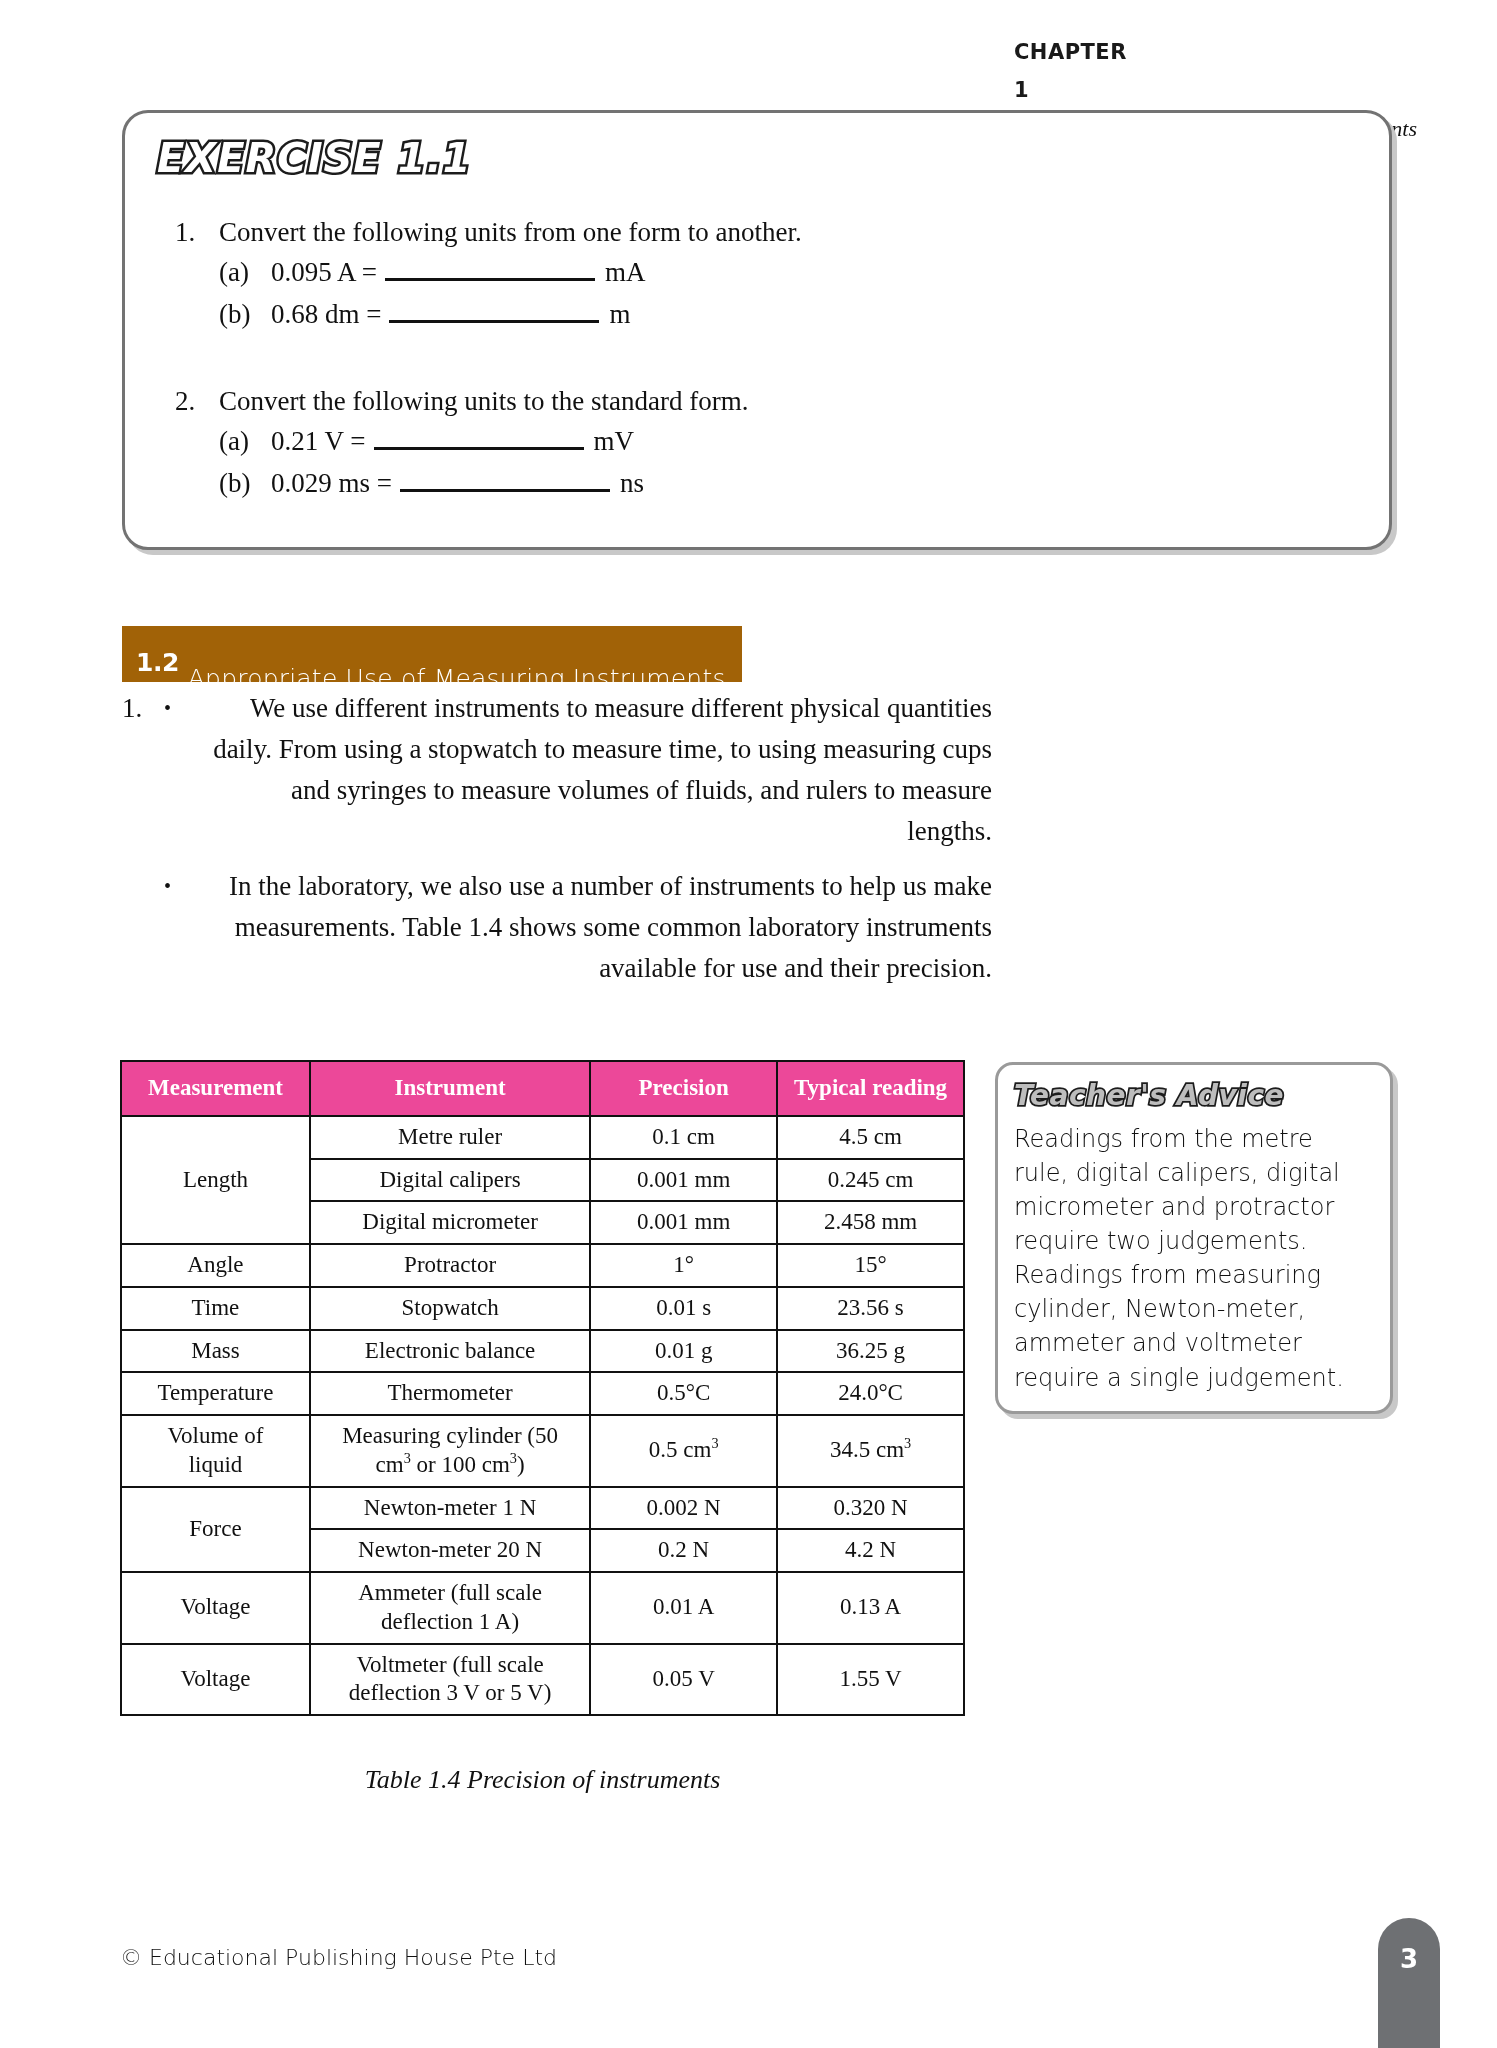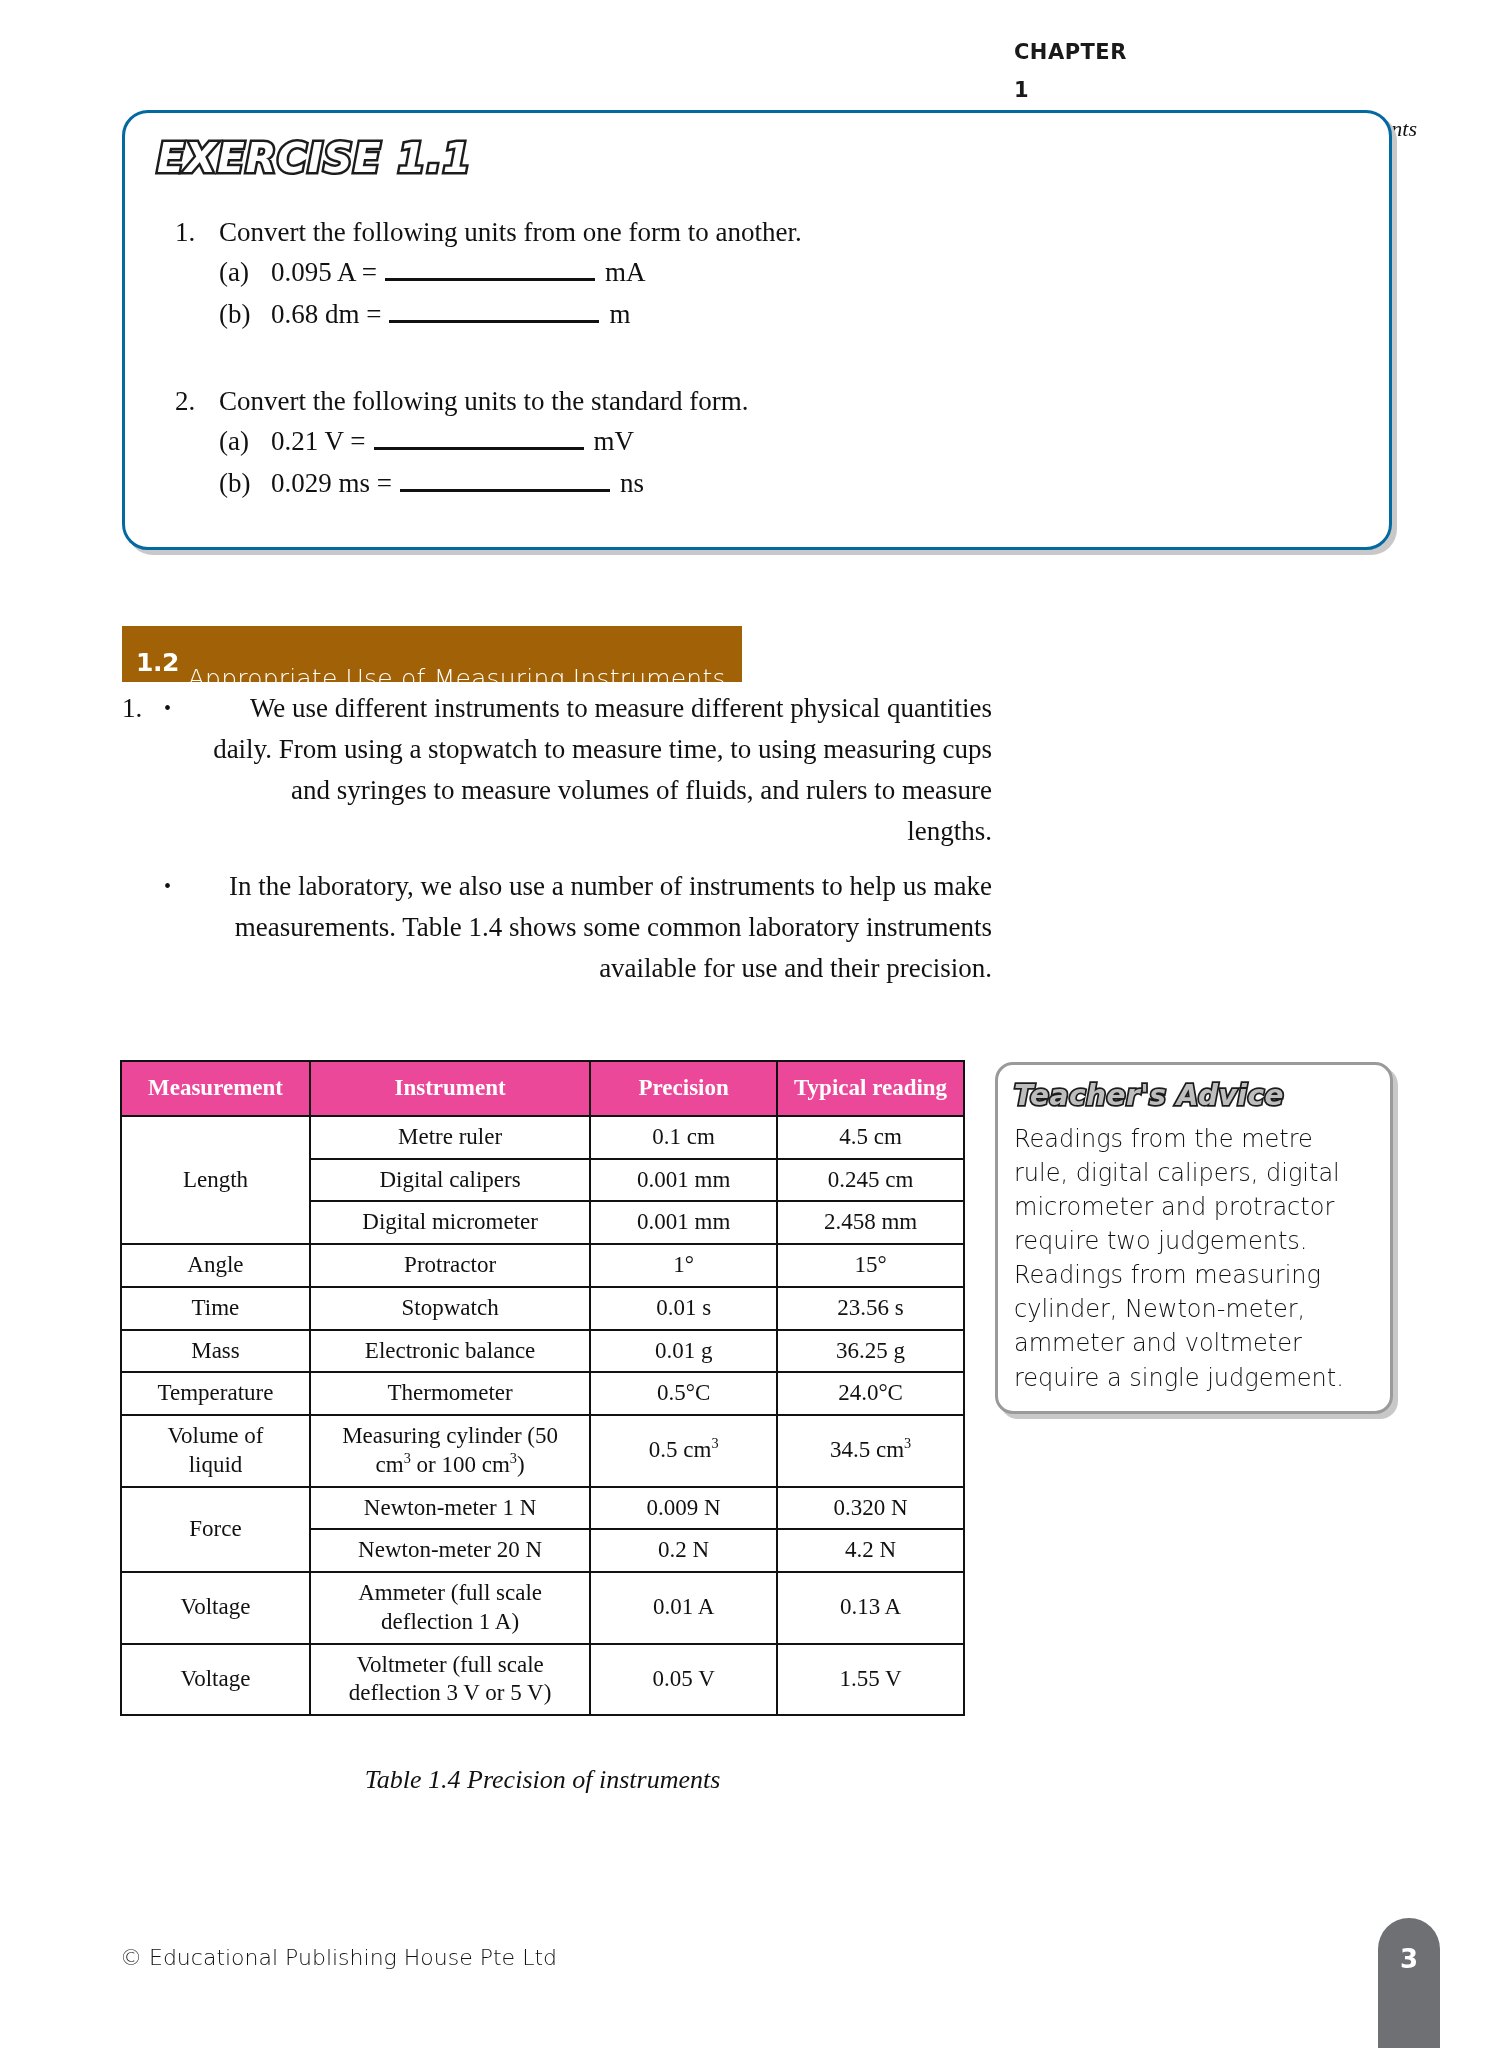--- a/index.html
+++ b/index.html
@@ -45,21 +45,21 @@
     color: #111;
   }
 
   
   .exercise-box {
     position: absolute;
     left: 122px;
     top: 110px;
     width: 1270px;
     height: 440px;
-    border: 3px solid #0369a1;
+    border: 3px solid #737373;
     border-radius: 26px;
     background: #ffffff;
     box-shadow: 5px 5px 0 0 #c8c8c8;
   }
   .exercise-badge {
     position: absolute;
     left: 32px;
     top: 22px;
     font-family: "DejaVu Sans", sans-serif;
     font-weight: bold;
@@ -390,21 +390,21 @@
       </tr>
       <tr>
         <td class="c0 rowgroup" rowspan="1">Volume of liquid</td>
         <td class="c1">Measuring cylinder (50 cm<sup>3</sup> or 100 cm<sup>3</sup>)</td>
         <td class="c2">0.5 cm<sup>3</sup></td>
         <td class="c3">34.5 cm<sup>3</sup></td>
       </tr>
       <tr>
         <td class="c0 rowgroup" rowspan="2">Force</td>
         <td class="c1">Newton-meter 1 N</td>
-        <td class="c2">0.009 N</td>
+        <td class="c2">0.002 N</td>
         <td class="c3">0.320 N</td>
       </tr>
       <tr>
         <td class="c1">Newton-meter 20 N</td>
         <td class="c2">0.2 N</td>
         <td class="c3">4.2 N</td>
       </tr>
       <tr>
         <td class="c0 rowgroup" rowspan="1">Voltage</td>
         <td class="c1">Ammeter (full scale deflection 1 A)</td>

